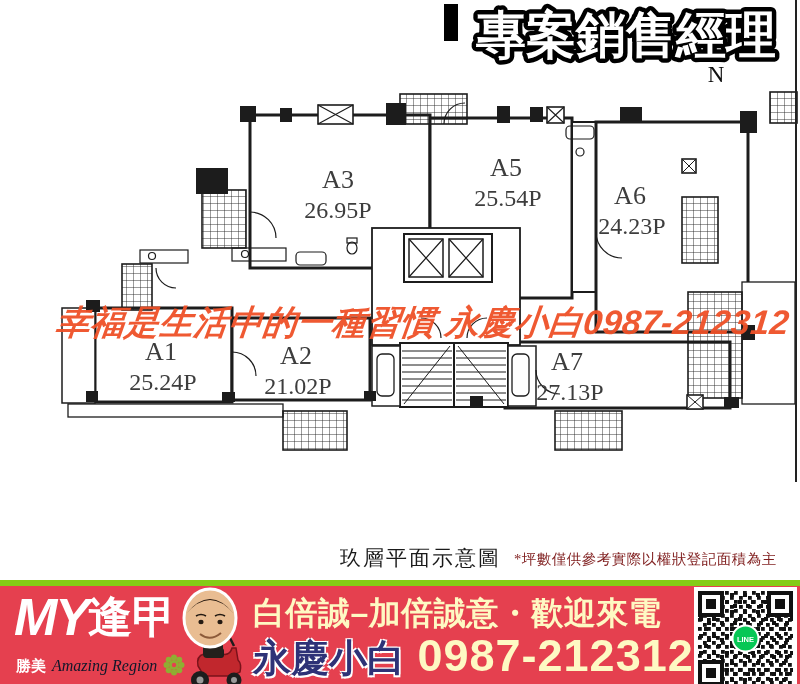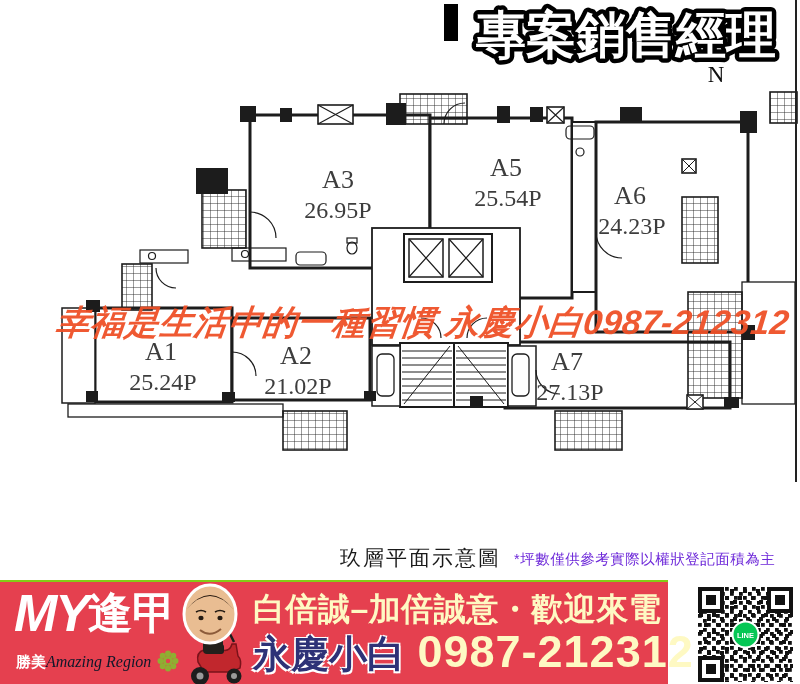--- a/index.html
+++ b/index.html
@@ -26,33 +26,33 @@
     transform:skewX(-6deg); letter-spacing:0.5px; opacity:0.95;
   }
   
   #caption-title {
     position:absolute; left:336px; top:544px;
     font-family:"Liberation Serif","DejaVu Serif",serif; font-size:21px; color:#1a1a1a;
     border-bottom:4px double #1a1a1a; padding:0 4px 14px 4px; letter-spacing:2px;
   }
   #caption-note {
     position:absolute; left:514px; top:550px;
-    font-family:Liberation Sans, sans-serif; font-size:14.5px; color:#6d28d9; letter-spacing:0.5px;
+    font-family:Liberation Serif, serif; font-size:14.5px; color:#7f1d1d; letter-spacing:0.5px;
   }
   
   #footer {
-    position:absolute; left:0; top:580px; width:668px; height:104px;
-    background:#e5404f; border-top:2px solid #84cc16;
+    position:absolute; left:0; top:580px; width:800px; height:104px;
+    background:#e5404f; border-top:6px solid #84cc16;
   }
   #brand { position:absolute; left:14px; top:2px; width:165px; height:100px; color:#fff; }
   #brand-line1 { white-space:nowrap; }
   #brand-en { font-size:52px; font-weight:bold; font-style:italic; letter-spacing:-2px; vertical-align:top; line-height:58px; }
   #brand-cjk { font-size:44px; font-weight:bold; vertical-align:top; line-height:58px; }
   #brand-line2 { position:absolute; left:2px; top:66px; white-space:nowrap; }
-  #brand-sub-cjk { font-size:15px; font-weight:bold; color:#fff; }
+  #brand-sub-cjk { font-size:15px; font-weight:bold; color:#fff; margin-right:6px; }
   #brand-sub-en { font-size:16px; font-style:italic; font-family:"Liberation Serif","DejaVu Serif",serif; color:#0f172a; margin-right:6px; }
   #flower-icon svg { vertical-align:-5px; }
   #rider { position:absolute; left:170px; top:0; width:90px; height:104px; }
   #slogan {
     position:absolute; left:253px; top:6px; width:436px;
     font-size:32px; font-weight:900; color:#fef9c3; white-space:nowrap; letter-spacing:0.5px;
   }
   #contact { position:absolute; left:253px; top:44px; width:436px; white-space:nowrap; }
   #agent-name {
     font-size:38px; font-weight:900; vertical-align:baseline;

